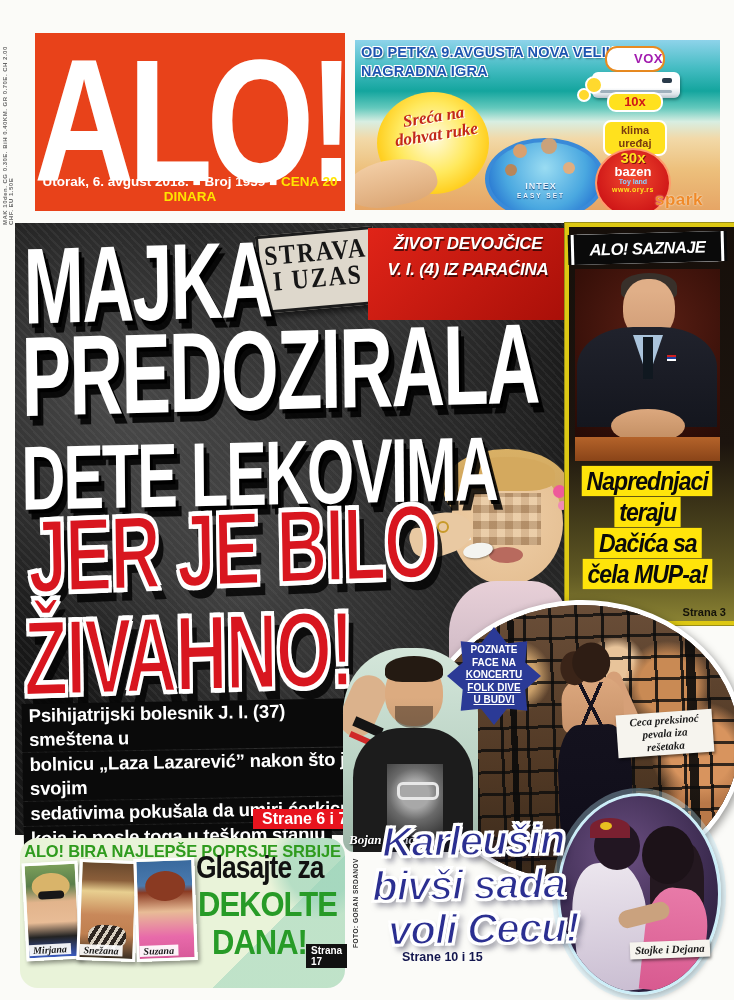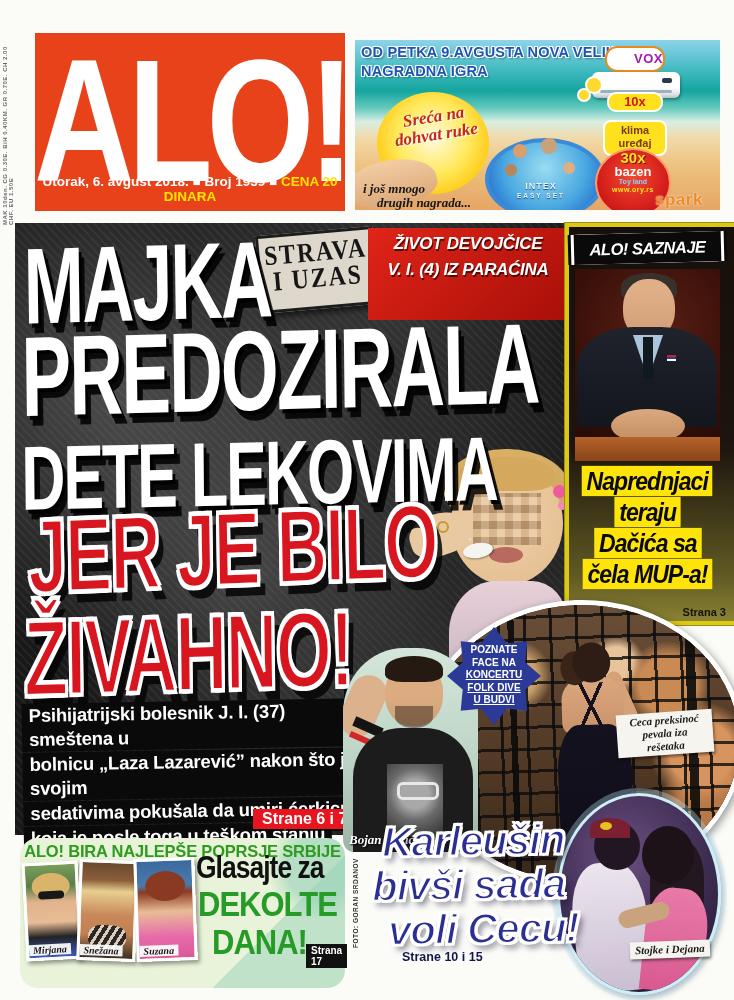--- a/index.html
+++ b/index.html
@@ -312,24 +312,20 @@
     <div class="abs bubble" style="left:222px;top:48px;width:10px;height:10px;"></div>
     <div class="abs bubble" style="left:230px;top:36px;width:14px;height:14px;"></div>
     <div class="abs x10">10x</div>
     <div class="abs klima">klima uređaj</div>
     <div class="abs x30-circle">
       <div class="x30">30x</div>
       <div class="bazen">bazen</div>
       <div class="toys">Toy land</div>
       <div class="ory">www.ory.rs</div>
     </div>
-    <div class="abs more-note">
-      <div>i još mnogo</div>
-      <div style="padding-left:14px;">drugih nagrada...</div>
-    </div>
     <div class="abs spark">spark</div>
   </div>
 
   <div class="abs main-block">
 
     <div class="abs toddler">
       <div class="abs t-hair"></div>
       <div class="abs t-head"></div>
       <div class="abs t-fringe"></div>
       <div class="abs t-face"></div>

